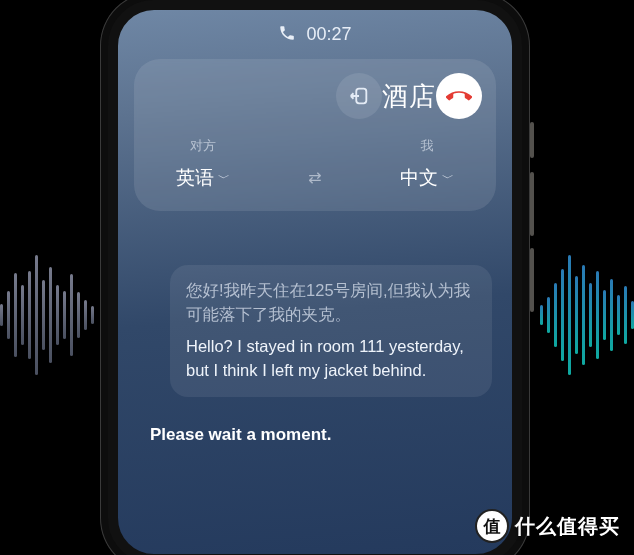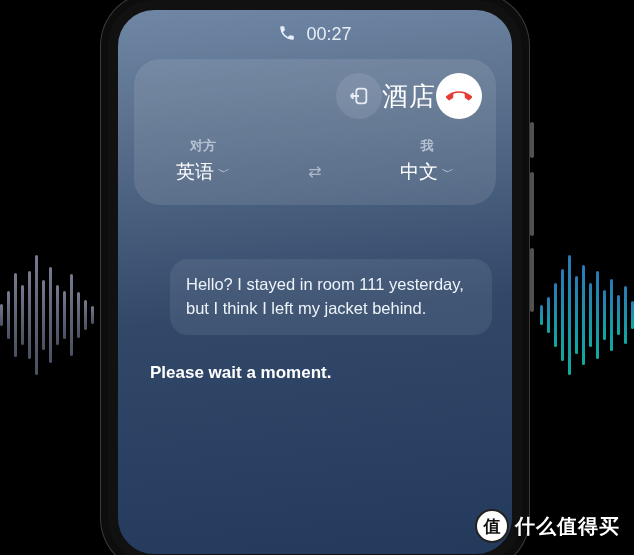--- a/index.html
+++ b/index.html
@@ -59,21 +59,21 @@
     width:46px; height:46px; border-radius:50%;
     background: rgba(255,255,255,0.10);
     display:flex; align-items:center; justify-content:center;
   }
   .hangup { background:#fff; }
   .hangup svg { fill:#e43b33; }
   .title { color:#fff; font-size:26px; font-weight:500; letter-spacing:1px; }
 
   .langs { display:flex; align-items:flex-end; justify-content:space-between; padding: 18px 28px 0; }
   .lang { text-align:center; }
-  .lang .lab { color:#b8c3d2; font-size:13px; margin-bottom:4px;font-weight:bold; }
+  .lang .lab { color:#b8c3d2; font-size:13px; margin-bottom:10px; }
   .lang .val { color:#fff; font-size:19px; font-weight:500; display:flex; align-items:center; gap:4px; justify-content:center;}
   .swap { color:#aeb9c9; font-size:16px; padding-bottom:4px; }
 
   .bubble {
     margin: 54px 20px 0 52px;
     background: rgba(255,255,255,0.08);
     border-radius: 18px;
     padding: 14px 16px;
     color:#fff; font-size:16.5px; line-height:1.45;
     display:flex; flex-direction:column; gap:8px;
@@ -174,20 +174,21 @@
           <div class="lab">我</div>
           <div class="val">
             <span>中文</span>
             <span class="chev">﹀</span>
           </div>
         </div>
       </div>
     </div>
 
     <div class="bubble">
+      <div class="orig">您好!我昨天住在125号房间,但我认为我可能落下了我的夹克。</div>
       <div class="trans">Hello? I stayed in room 111 yesterday, but I think I left my jacket behind.</div>
     </div>
 
     <div class="reply">
       <div class="en">Please wait a moment.</div>
     </div>
 
   </div>
 </div>
 

